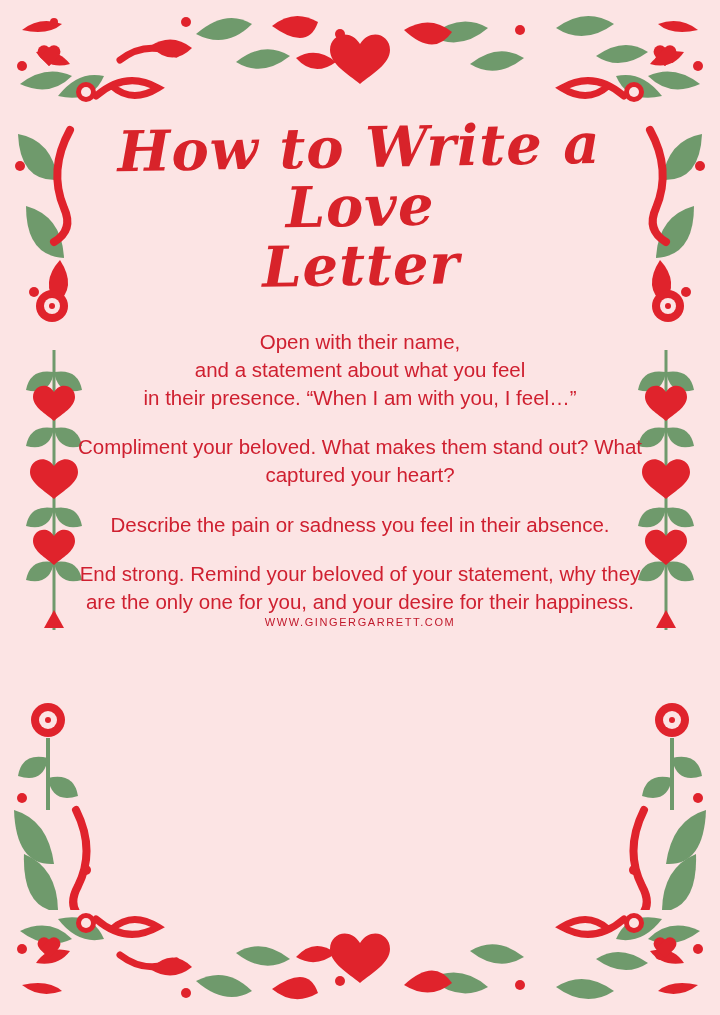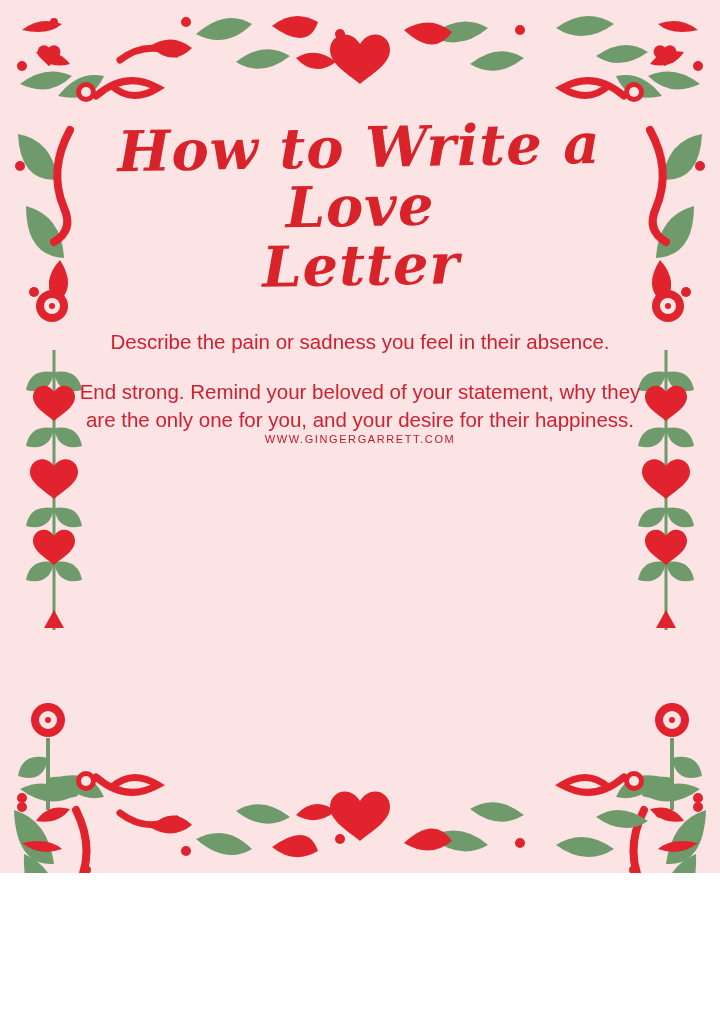--- a/index.html
+++ b/index.html
@@ -6,21 +6,21 @@
     margin: 0;
     padding: 0;
     background: #ffffff;
   }
   body {
     font-family: "Liberation Sans", sans-serif;
   }
   .poster {
     position: relative;
     width: 720px;
-    height: 873px;
+    height: 1015px;
     background: #fce4e4;
     overflow: hidden;
   }
   
   .deco {
     position: absolute;
     pointer-events: none;
   }
   .deco svg { display: block; }
 
@@ -352,20 +352,24 @@
   <div class="heart" style="left:36px;top:936px;"></div>
   <div class="heart" style="left:652px;top:936px;"></div>
 
   <div class="content">
     <h1 class="title">
       <span>How to Write a Love</span>
       <span class="line2">Letter</span>
     </h1>
 
     <div class="body-block">
+      <p class="para" style="white-space:pre-line;">Open with their name,
+and a statement about what you feel
+in their presence. “When I am with you, I feel…”</p>
+      <p class="para">Compliment your beloved. What makes them stand out? What captured your heart?</p>
       <p class="para">Describe the pain or sadness you feel in their absence.</p>
       <p class="para">End strong. Remind your beloved of your statement, why they are the only one for you, and your desire for their happiness.</p>
     </div>
 
     <div class="footer">WWW.GINGERGARRETT.COM</div>
   </div>
 
 </div>
 
 </body></html>

